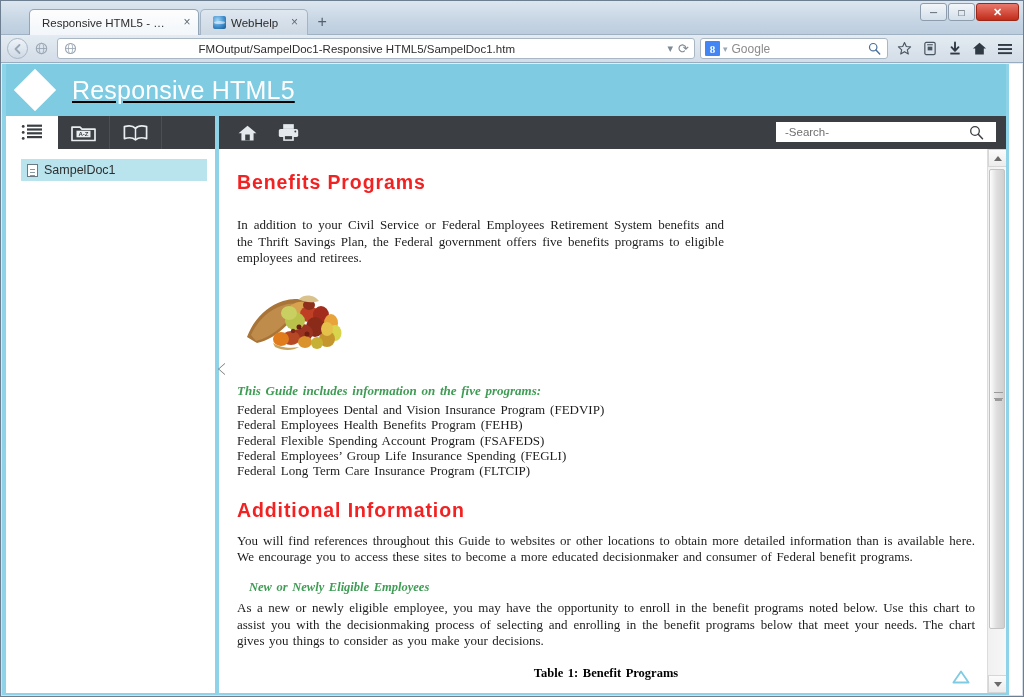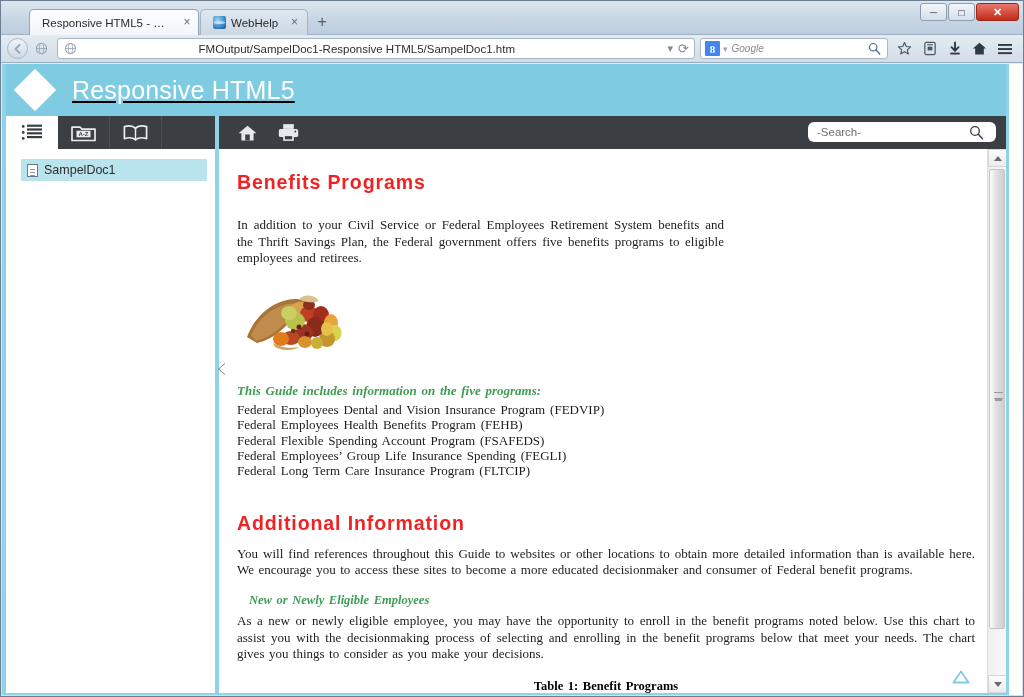--- a/index.html
+++ b/index.html
@@ -152,21 +152,21 @@
   }
   .g-icon {
     width: 15px; height: 15px; margin: 0 3px 0 4px;
     background: #4285f4;
     color: #fff; font-weight: bold; font-size: 11px;
     display: flex; align-items: center; justify-content: center;
     border-radius: 1px; flex: 0 0 auto;
     font-family: "Liberation Serif", serif;
   }
   #search-engine-label {
-    font-size: 10px; font-style: italic; color: #8b8b8b;
+    font-size: 12px; color: #8b8b8b;
     flex: 1 1 auto;
   }
   .tb-icons { display: flex; align-items: center; margin-left: 4px; }
   .tb-icon {
     width: 25px; height: 22px;
     display: flex; align-items: center; justify-content: center;
     color: #4a5663;
   }
 
   
@@ -238,23 +238,23 @@
     padding-left: 8px;
     position: relative;
   }
   .tool-btn {
     width: 41px; height: 33px;
     display: flex; align-items: center; justify-content: center;
     color: #e4e9ed;
   }
   #search-wrap {
     position: absolute; right: 10px; top: 6px;
-    width: 188px; height: 20px;
-    background: #fff;
-    border-radius: 6px;
+    width: 220px; height: 20px;
+    background: #fff;
+    border-radius: 0;
     display: flex; align-items: center;
     padding: 0 12px 0 9px;
   }
   #searchfield {
     flex: 1 1 auto;
     border: none; outline: none;
     font-size: 11.5px;
     color: #4a4a4a;
     font-family: "Liberation Sans", sans-serif;
     background: transparent;
@@ -328,21 +328,21 @@
     font-family: "Liberation Serif", serif;
   }
   h1.doc-h1 {
     font-family: "Liberation Sans", sans-serif;
     color: #f32222;
     font-size: 19.5px;
     font-weight: bold;
     letter-spacing: .9px;
     margin-bottom: 11px;
   }
-  h1.doc-h1.second { margin-top: 33px; }
+  h1.doc-h1.second { margin-top: 20px; }
   p.doc-p {
     font-size: 13px;
     line-height: 16.6px;
     color: #1c1c1c;
     text-align: justify;
     margin-bottom: 2px;
     word-spacing: 1.2px;
   }
   p.narrow { max-width: 487px; margin-top: 23px; }
   .green-lead {

